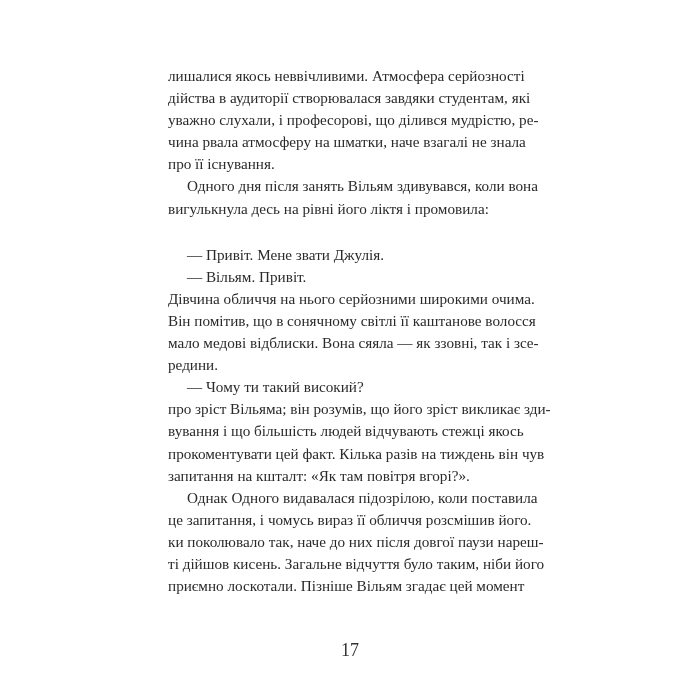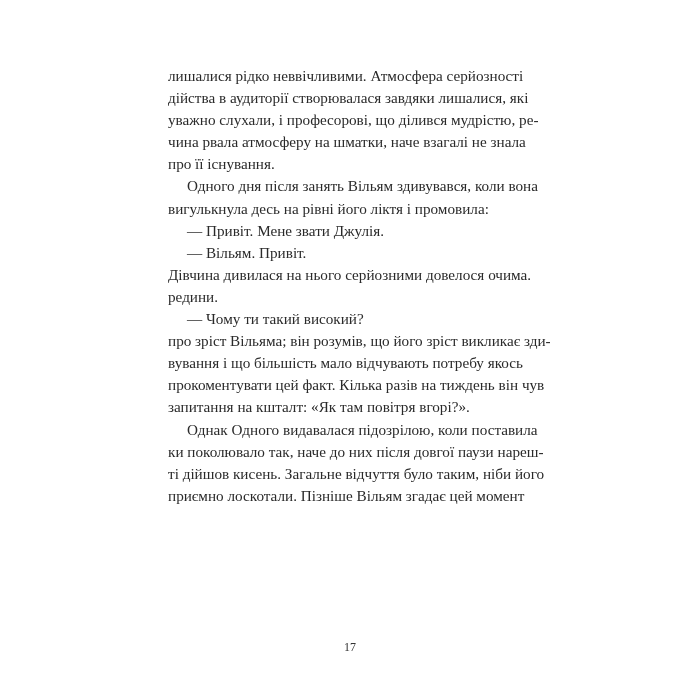--- a/index.html
+++ b/index.html
@@ -19,58 +19,61 @@
   .p { margin: 0; text-indent: 0; }
   .line { display: block; text-align: justify; text-align-last: justify; white-space: nowrap; overflow: visible; }
   .line.last { text-align-last: left; }
   .folio {
     position: absolute;
     top: 640px;
     left: 0;
     width: 700px;
     text-align: center;
     font-family: "Liberation Serif", "DejaVu Serif", serif;
-    font-size: 12px;
+    font-size: 18px;
     color: #333333;
   }
 </style>
 </head>
 <body>
 
 <div class="page" id="page-body">
     <div class="p">
-      <span class="line">лишалися рідко неввічливими. Атмосфера серйозності</span>
-      <span class="line">дійства в аудиторії створювалася завдяки лишалися, які</span>
+      <span class="line">лишалися якось неввічливими. Атмосфера серйозності</span>
+      <span class="line">дійства в аудиторії створювалася завдяки студентам, які</span>
       <span class="line">уважно слухали, і професорові, що ділився мудрістю, ре-</span>
       <span class="line">чина рвала атмосферу на шматки, наче взагалі не знала</span>
       <span class="line last">про її існування.</span>
     </div>
     <div class="p">
       <span class="line" style="padding-left: 19px; font-family: Liberation Serif, serif;">Одного дня після занять Вільям здивувався, коли вона</span>
       <span class="line last">вигулькнула десь на рівні його ліктя і промовила:</span>
     </div>
     <div class="p">
-      <span class="line last" style="padding-left: 19px;">— Привіт. Мене звати Джулія.</span>
+      <span class="line last" style="padding-left: 19px; margin-top: 24px;">— Привіт. Мене звати Джулія.</span>
     </div>
     <div class="p">
       <span class="line last" style="padding-left: 19px;">— Вільям. Привіт.</span>
     </div>
     <div class="p">
-      <span class="line">Дівчина дивилася на нього серйозними довелося очима.</span>
+      <span class="line">Дівчина обличчя на нього серйозними широкими очима.</span>
+      <span class="line">Він помітив, що в сонячному світлі її каштанове волосся</span>
+      <span class="line">мало медові відблиски. Вона сяяла — як ззовні, так і зсе-</span>
       <span class="line last">редини.</span>
     </div>
     <div class="p">
       <span class="line last" style="padding-left: 19px;">— Чому ти такий високий?</span>
     </div>
     <div class="p">
       <span class="line">про зріст Вільяма; він розумів, що його зріст викликає зди-</span>
-      <span class="line">вування і що більшість мало відчувають потребу якось</span>
+      <span class="line">вування і що більшість людей відчувають стежці якось</span>
       <span class="line">прокоментувати цей факт. Кілька разів на тиждень він чув</span>
       <span class="line last">запитання на кшталт: «Як там повітря вгорі?».</span>
     </div>
     <div class="p">
       <span class="line" style="padding-left: 19px;">Однак Одного видавалася підозрілою, коли поставила</span>
+      <span class="line">це запитання, і чомусь вираз її обличчя розсмішив його.</span>
       <span class="line">ки поколювало так, наче до них після довгої паузи нареш-</span>
       <span class="line">ті дійшов кисень. Загальне відчуття було таким, ніби його</span>
       <span class="line">приємно лоскотали. Пізніше Вільям згадає цей момент</span>
     </div>
   </div>
 <div class="folio">17</div>
 
 </body></html>

